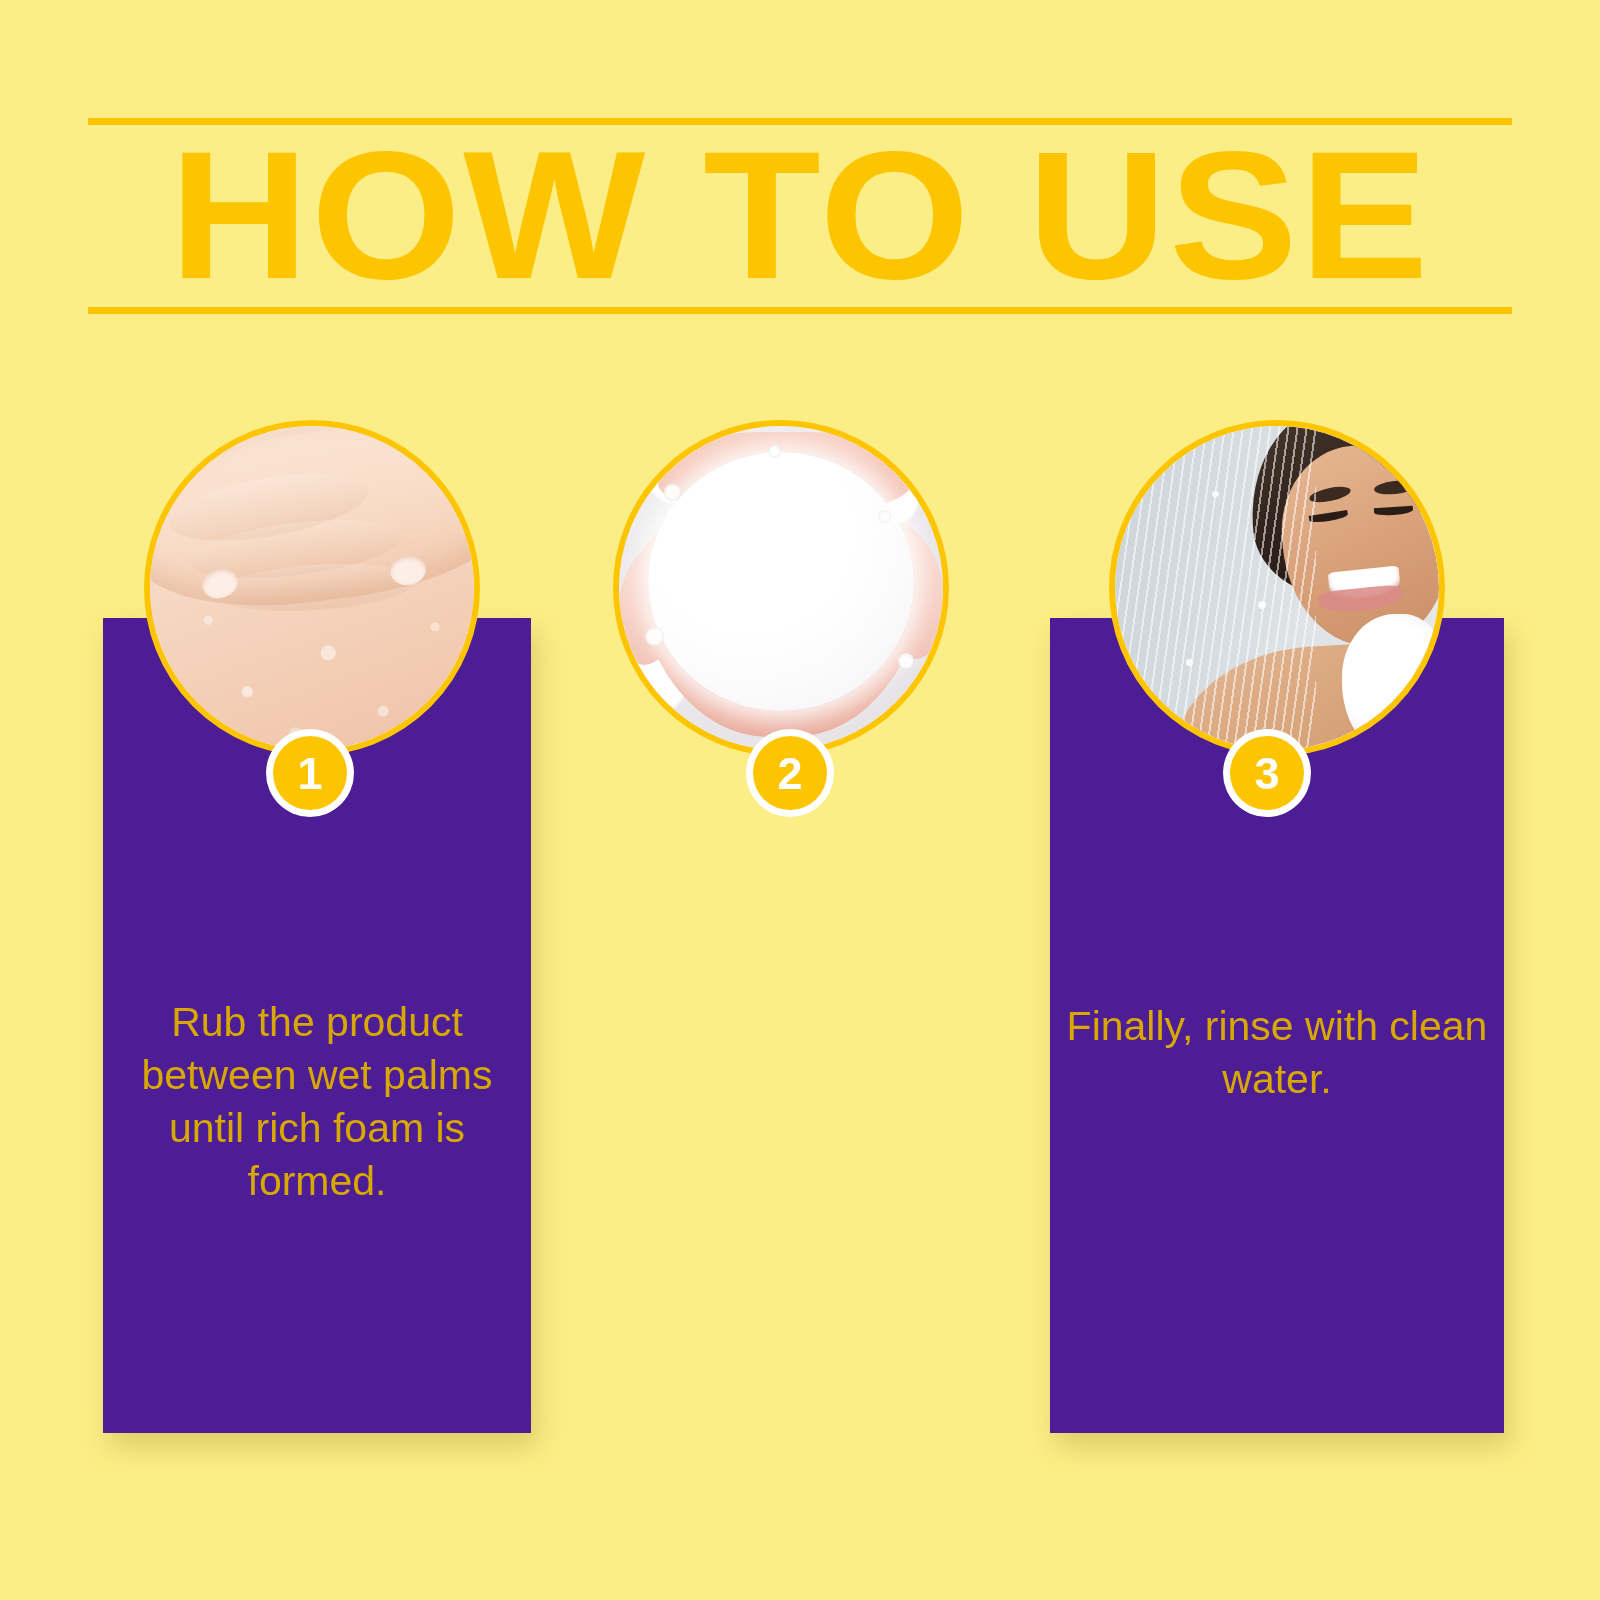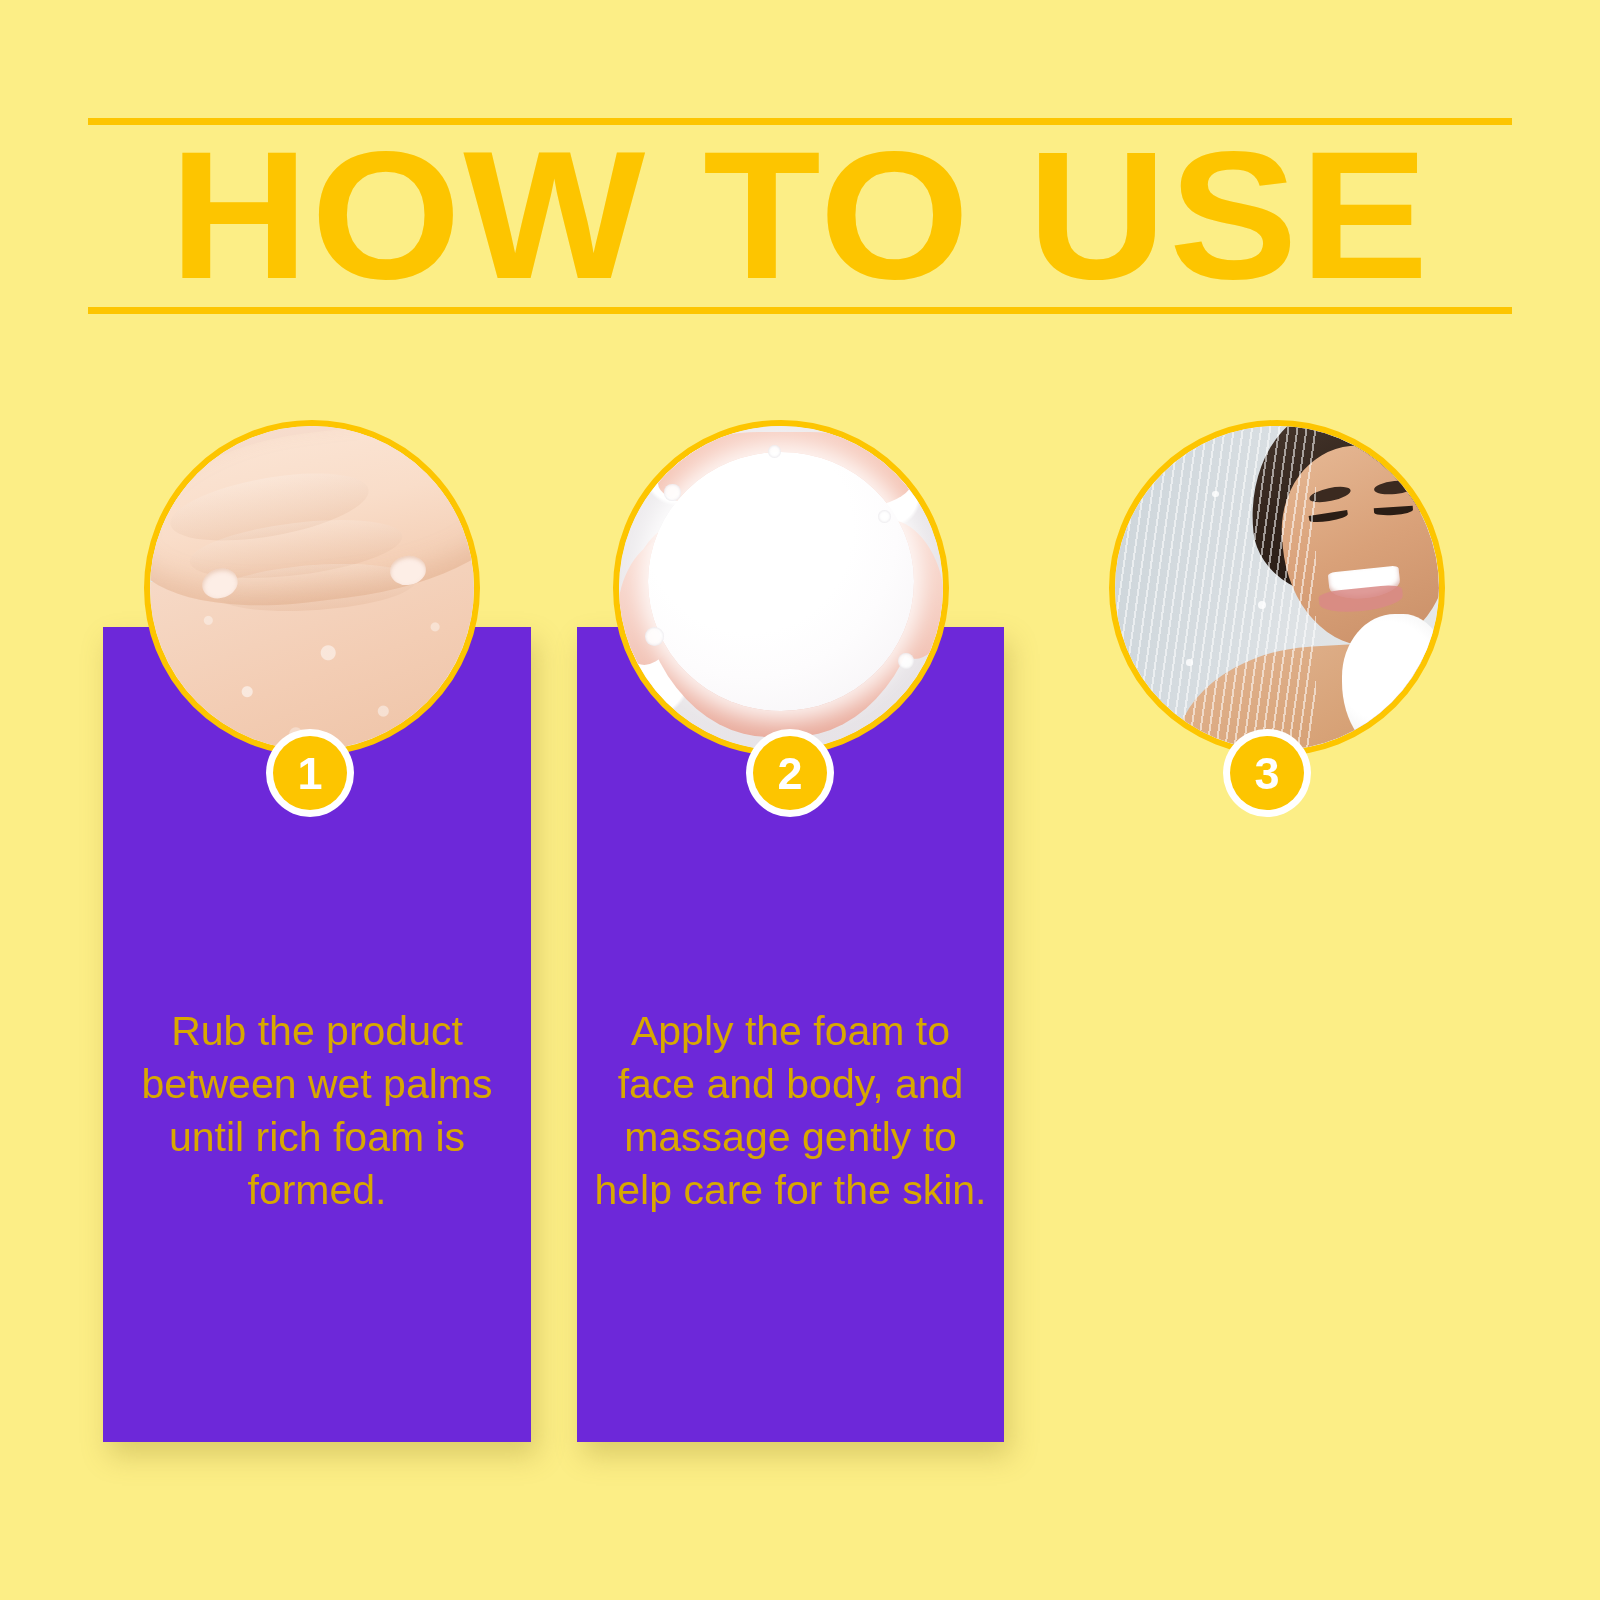--- a/index.html
+++ b/index.html
@@ -74,24 +74,24 @@
     height: 1060px;
   }
   .step-1 { left: 103px;  width: 428px; }
   .step-2 { left: 577px;  width: 427px; }
   .step-3 { left: 1050px; width: 454px; }
 
   
   .card {
     position: absolute;
     left: 0;
-    top: 207px;
+    top: 198px;
     width: 100%;
     height: 815px;
-    background: #6d28d9;
+    background: #4c1d95;
     box-shadow: 6px 14px 26px rgba(150, 130, 40, 0.30);
   }
 
   .card-text {
     position: absolute;
     left: 12px;
     right: 12px;
     top: 378px;
     text-align: center;
     color: #d8a800;
@@ -343,42 +343,42 @@
           <div class="ph1-finger ph1-f2"></div>
           <div class="ph1-finger ph1-f3"></div>
           <div class="ph1-nail ph1-n1"></div>
           <div class="ph1-nail ph1-n2"></div>
         </div>
       </div>
       <div class="badge">1</div>
     </div>
 
     <div class="step step-2">
-      <div class="card">
-        <div class="card-text">Apply the foam to face and body, and massage gently to help care for the skin.</div>
-      </div>
       <div class="photo">
         <div class="photo-inner">
           <div class="ph2-bg"></div>
           <div class="ph2-fingers"></div>
           <div class="ph2-palm"></div>
           <div class="ph2-thumbL"></div>
           <div class="ph2-thumbR"></div>
           <div class="ph2-foam"></div>
           <div class="ph2-bub" style="left:14%;top:18%;width:5%;height:5%;"></div>
           <div class="ph2-bub" style="left:80%;top:26%;width:4%;height:4%;"></div>
           <div class="ph2-bub" style="left:8%;top:62%;width:6%;height:6%;"></div>
           <div class="ph2-bub" style="left:86%;top:70%;width:5%;height:5%;"></div>
           <div class="ph2-bub" style="left:46%;top:6%;width:4%;height:4%;"></div>
         </div>
       </div>
       <div class="badge">2</div>
     </div>
 
     <div class="step step-3">
+      <div class="card">
+        <div class="card-text">Finally, rinse with clean water.</div>
+      </div>
       <div class="photo">
         <div class="photo-inner">
           <div class="ph3-bg"></div>
           <div class="ph3-hair"></div>
           <div class="ph3-face"></div>
           <div class="ph3-brow ph3-brow-1"></div>
           <div class="ph3-brow ph3-brow-2"></div>
           <div class="ph3-eye ph3-eye-1"></div>
           <div class="ph3-eye ph3-eye-2"></div>
           <div class="ph3-smile"></div>

